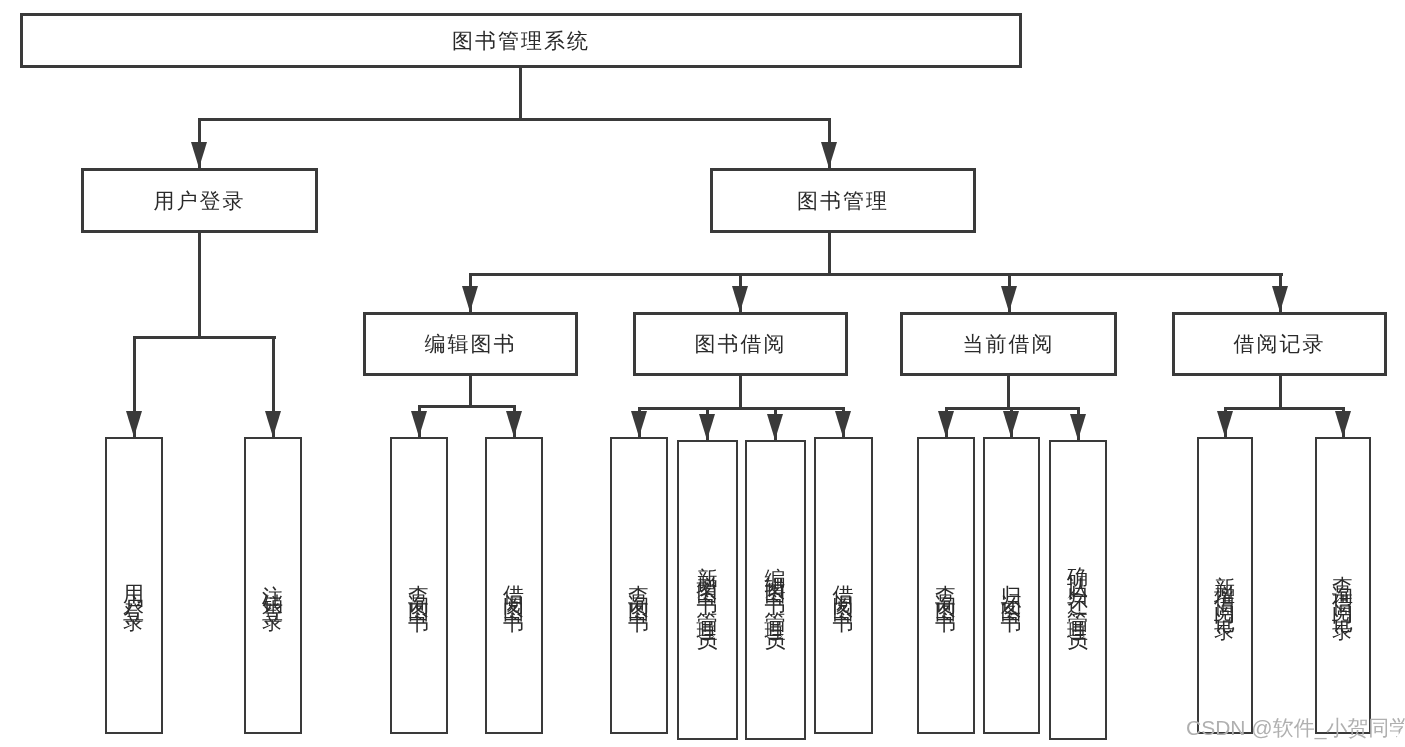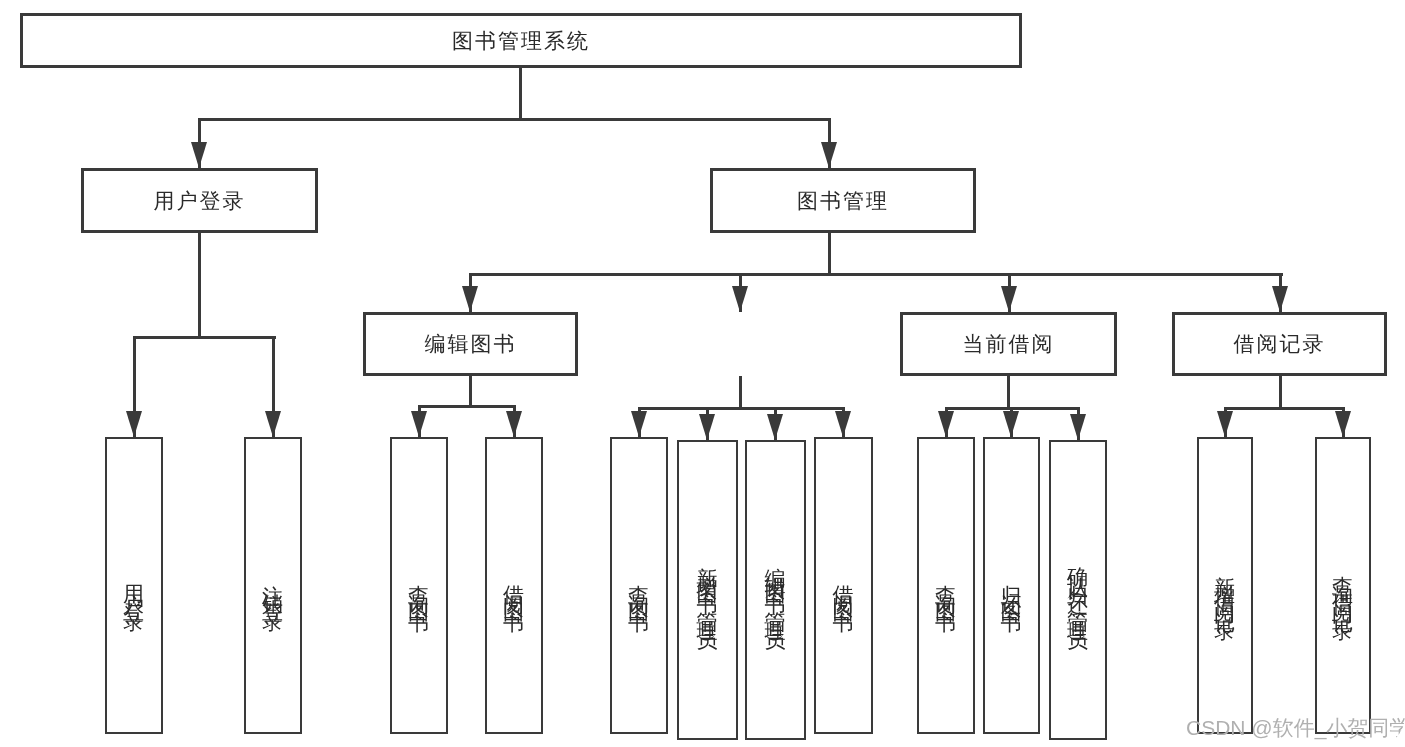--- a/index.html
+++ b/index.html
@@ -80,20 +80,23 @@
   <div class="box" style="left:81px;top:168px;width:237px;height:65px;">
     <span>用户登录</span>
   </div>
   <div class="box" style="left:710px;top:168px;width:266px;height:65px;">
     <span>图书管理</span>
   </div>
 
   <div class="box" style="left:363px;top:312px;width:215px;height:64px;">
     <span>编辑图书</span>
   </div>
+  <div class="box" style="left:633px;top:312px;width:215px;height:64px;">
+    <span>图书借阅</span>
+  </div>
   <div class="box" style="left:900px;top:312px;width:217px;height:64px;align-items:center;">
     <span>当前借阅</span>
   </div>
   <div class="box" style="left:1172px;top:312px;width:215px;height:64px;">
     <span>借阅记录</span>
   </div>
 
   <div class="box leaf" style="left:105px;top:437px;width:58px;height:297px;">
     <span class="vtxt">用户登录</span>
   </div>

